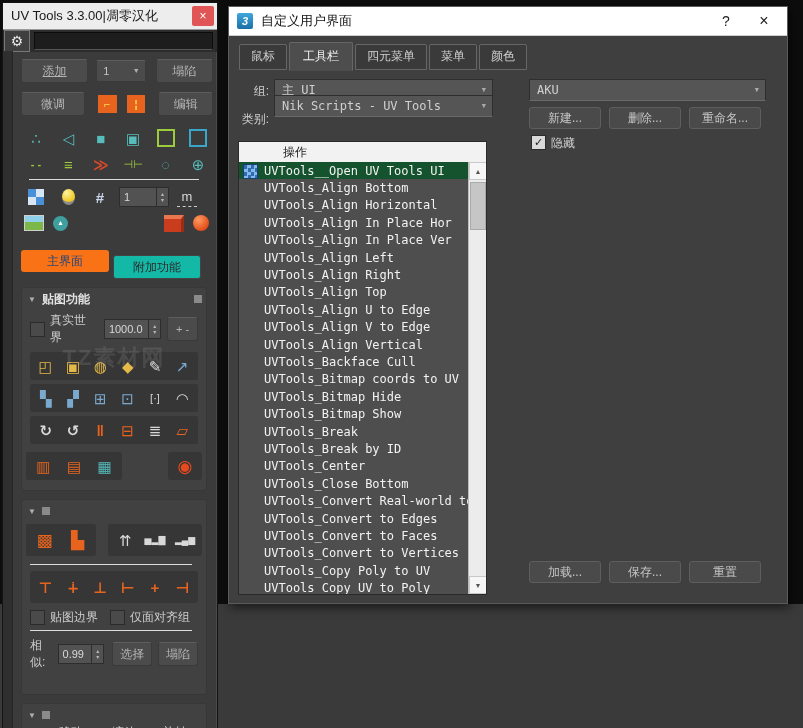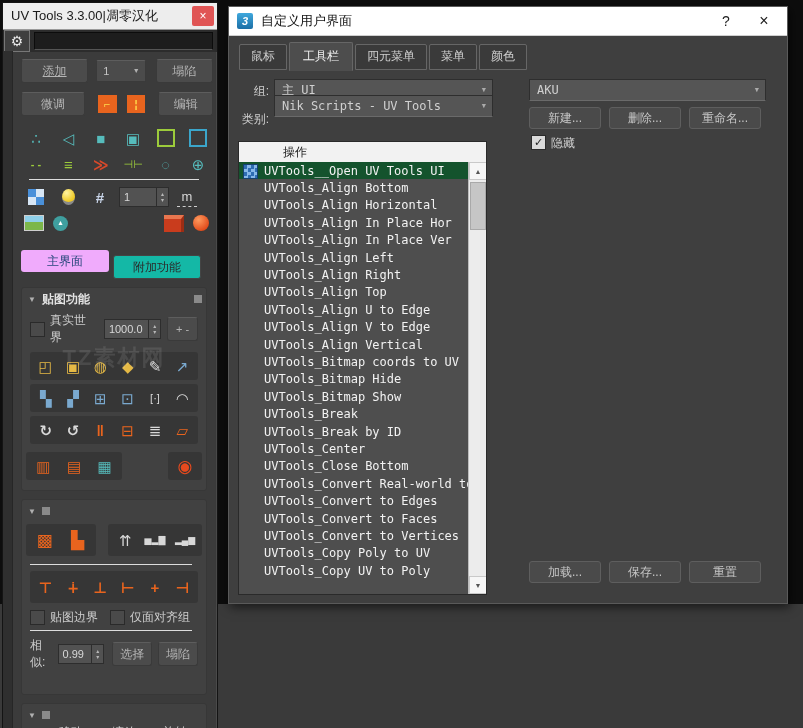--- a/index.html
+++ b/index.html
@@ -43,21 +43,21 @@
   .sq.blb{border:2px solid #3ba6cb;}
   .checker{width:16px;height:16px;background:conic-gradient(#d7e6f5 25%,#4a90d9 25% 50%,#d7e6f5 50% 75%,#4a90d9 75%);}
   .bulb{width:13px;height:13px;border-radius:50%;background:radial-gradient(circle at 35% 30%,#fff3a0,#eec925 70%);border-bottom:3px solid #8a8a8a;}
   .imgic{width:18px;height:14px;border:1px solid #cfcfcf;background:linear-gradient(180deg,#8fd0ea 45%,#7cb74a 45%);}
   .sphcur{width:15px;height:15px;border-radius:50%;background:#3f9f9f;color:#fff;font-size:8px;display:flex;align-items:center;justify-content:center;}
   .redcube{width:17px;height:13px;background:#c93c1d;border-top:4px solid #e8764f;border-right:3px solid #9c2d14;}
   .orsph{width:16px;height:16px;border-radius:50%;background:radial-gradient(circle at 35% 30%,#ff9a5e,#e04a1a 75%);}
   .tweak{width:20px;height:18px;background:#e8641e;color:#ffd94a;font-size:11px;font-weight:bold;display:flex;align-items:center;justify-content:center;}
   .divider{height:1px;background:#dcdcdc;margin:4px 14px 6px 8px;}
   .ptab{height:22px;border-radius:3px;font-size:12px;display:flex;align-items:center;justify-content:center;}
-  .ptab.act{background:#f0abfc;color:#27477c;}
+  .ptab.act{background:#f97316;color:#27477c;}
   .ptab.idle{background:#14b8a6;color:#2b2b2b;border:1px solid #444;margin-top:12px;}
 
   .rollout{background:#414141;border:1px solid #373737;border-radius:3px;margin:0 6px 8px 0;padding-bottom:6px;}
   .rhead{height:18px;display:flex;align-items:center;padding:2px 4px 0 6px;}
   .rhead .tri{color:#b0b0b0;font-size:8px;margin-right:6px;}
   .rhead .rt{flex:1;color:#e2e2e2;font-size:12px;font-weight:bold;}
   .rhead .pin{width:8px;height:8px;background:#8a8a8a;}
   .igroup{background:#363636;border-radius:3px;display:flex;align-items:center;justify-content:space-around;padding:2px 2px;margin:4px 8px;height:24px;}
   .igroup.inline{display:inline-flex;margin:4px 4px;}
 
@@ -382,20 +382,23 @@
       <div class="li">
           <span>UVTools_Align U to Edge</span>
         </div>
       <div class="li">
           <span>UVTools_Align V to Edge</span>
         </div>
       <div class="li">
           <span>UVTools_Align Vertical</span>
         </div>
       <div class="li">
+          <span>UVTools_Backface Cull</span>
+        </div>
+      <div class="li">
           <span>UVTools_Bitmap coords to UV</span>
         </div>
       <div class="li">
           <span>UVTools_Bitmap Hide</span>
         </div>
       <div class="li">
           <span>UVTools_Bitmap Show</span>
         </div>
       <div class="li">
           <span>UVTools_Break</span>

